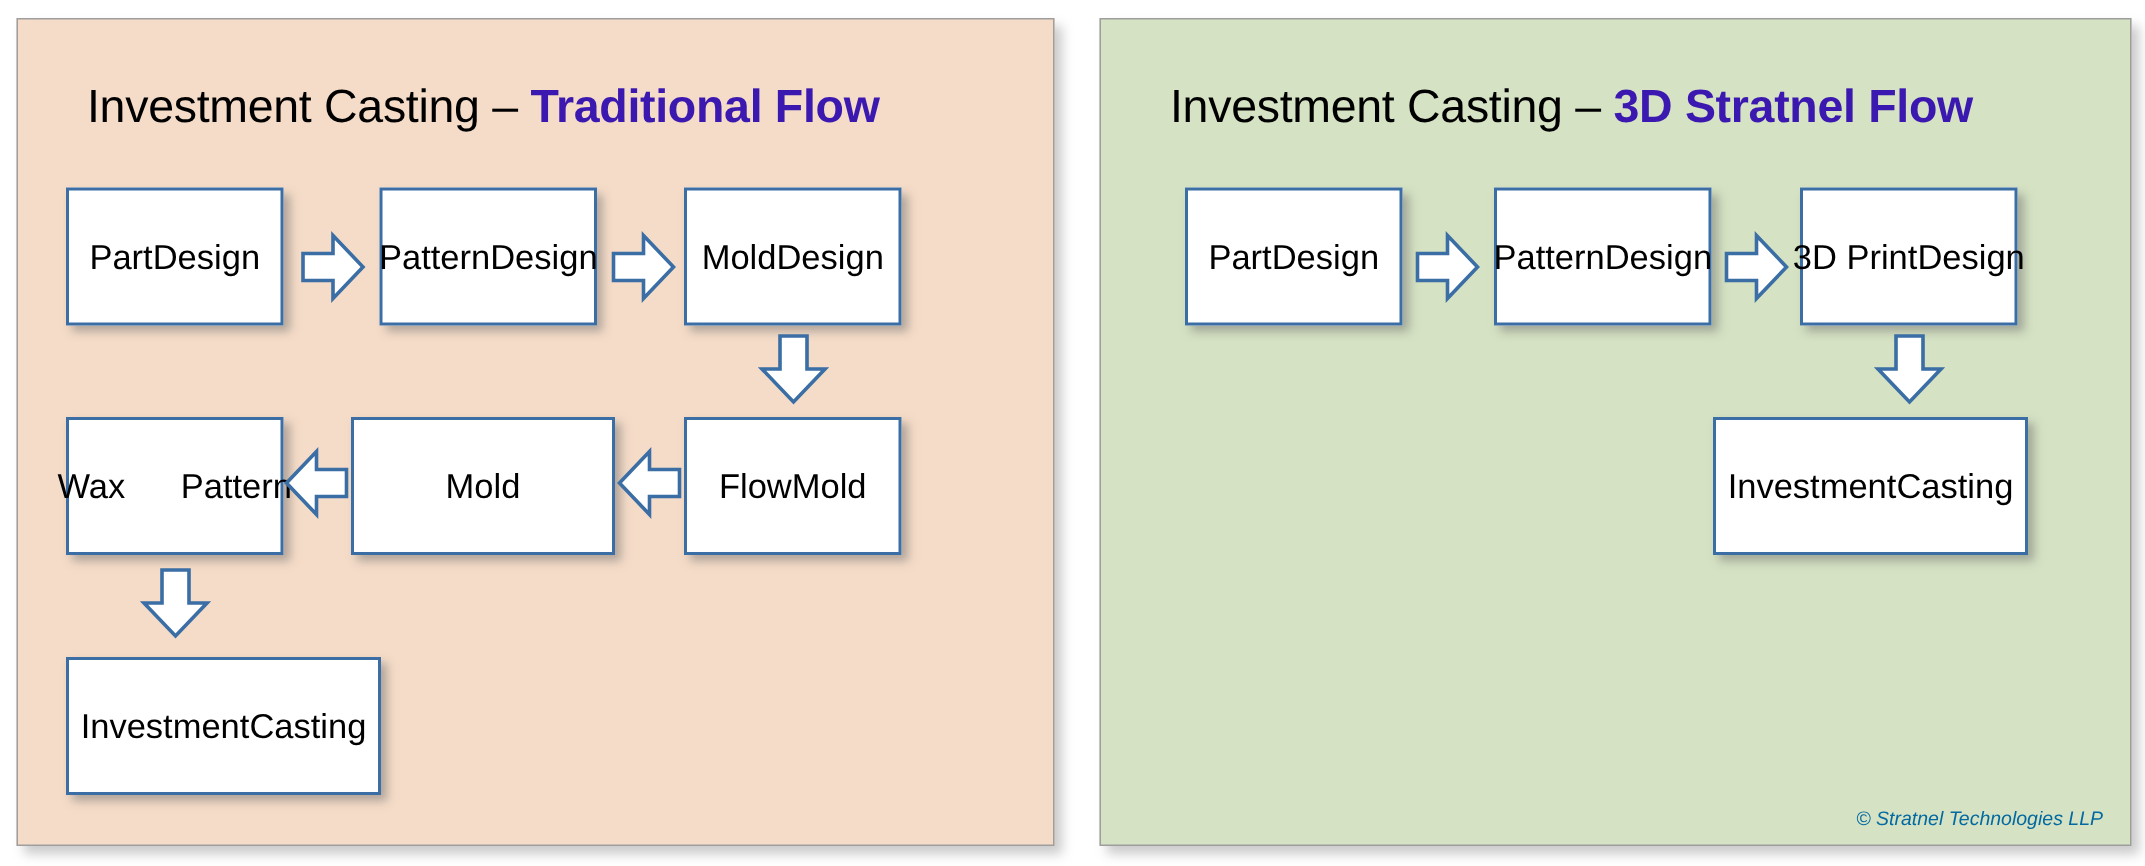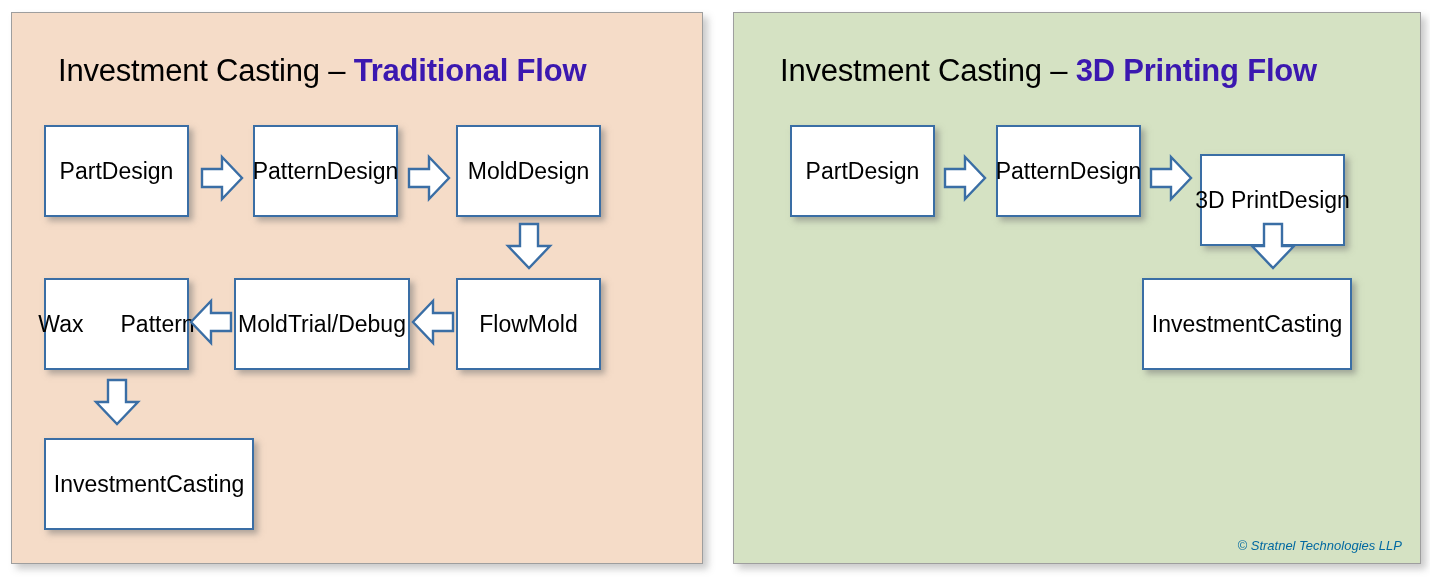--- a/index.html
+++ b/index.html
@@ -146,21 +146,20 @@
     </div>
 
     <div class="arrow" style="left:177px; top:285px;">
       <svg width="44" height="48" viewBox="0 0 44 48">
         <polygon points="42,15 22,15 22,3 2,24 22,45 22,33 42,33" fill="#ffffff" stroke="#3a6ea5" stroke-width="2.4" stroke-linejoin="miter"></polygon>
       </svg>
     </div>
 
     <div class="flow-box" style="left:222px; top:265px; width:176px; height:92px;">
       <span class="line">Mold</span>
-      <span class="line">Trial/Debug</span>
     </div>
 
     <div class="arrow" style="left:399px; top:285px;">
       <svg width="44" height="48" viewBox="0 0 44 48">
         <polygon points="42,15 22,15 22,3 2,24 22,45 22,33 42,33" fill="#ffffff" stroke="#3a6ea5" stroke-width="2.4" stroke-linejoin="miter"></polygon>
       </svg>
     </div>
 
     <div class="flow-box" style="left:444px; top:265px; width:145px; height:92px;">
       <span class="line">Flow</span>
@@ -176,21 +175,21 @@
     <div class="flow-box" style="left:32px; top:425px; width:210px; height:92px;">
       <span class="line">Investment</span>
       <span class="line">Casting</span>
     </div>
 
   </div>
 
   <div class="panel" id="panel-3dprinting">
 
     <div class="panel-title">
-      <span>Investment Casting – </span><span class="accent">3D Printing Flow</span>
+      <span>Investment Casting – </span><span class="accent">3D Stratnel Flow</span>
     </div>
 
     <div class="flow-box" style="left:56px; top:112px; width:145px; height:92px;">
       <span class="line">Part</span>
       <span class="line">Design</span>
     </div>
 
     <div class="arrow" style="left:209px; top:141px;">
       <svg width="44" height="48" viewBox="0 0 44 48">
         <polygon points="2,15 22,15 22,3 42,24 22,45 22,33 2,33" fill="#ffffff" stroke="#3a6ea5" stroke-width="2.4" stroke-linejoin="miter"></polygon>
@@ -201,21 +200,21 @@
       <span class="line">Pattern</span>
       <span class="line">Design</span>
     </div>
 
     <div class="arrow" style="left:415px; top:141px;">
       <svg width="44" height="48" viewBox="0 0 44 48">
         <polygon points="2,15 22,15 22,3 42,24 22,45 22,33 2,33" fill="#ffffff" stroke="#3a6ea5" stroke-width="2.4" stroke-linejoin="miter"></polygon>
       </svg>
     </div>
 
-    <div class="flow-box" style="left:466px; top:112px; width:145px; height:92px;margin-top:29px;">
+    <div class="flow-box" style="left:466px; top:112px; width:145px; height:92px;">
       <span class="line">3D Print</span>
       <span class="line">Design</span>
     </div>
 
     <div class="arrow" style="left:515px; top:209px;">
       <svg width="48" height="50" viewBox="0 0 48 50">
         <polygon points="15,2 33,2 33,24 45,24 24,46 3,24 15,24" fill="#ffffff" stroke="#3a6ea5" stroke-width="2.4" stroke-linejoin="miter"></polygon>
       </svg>
     </div>
 

